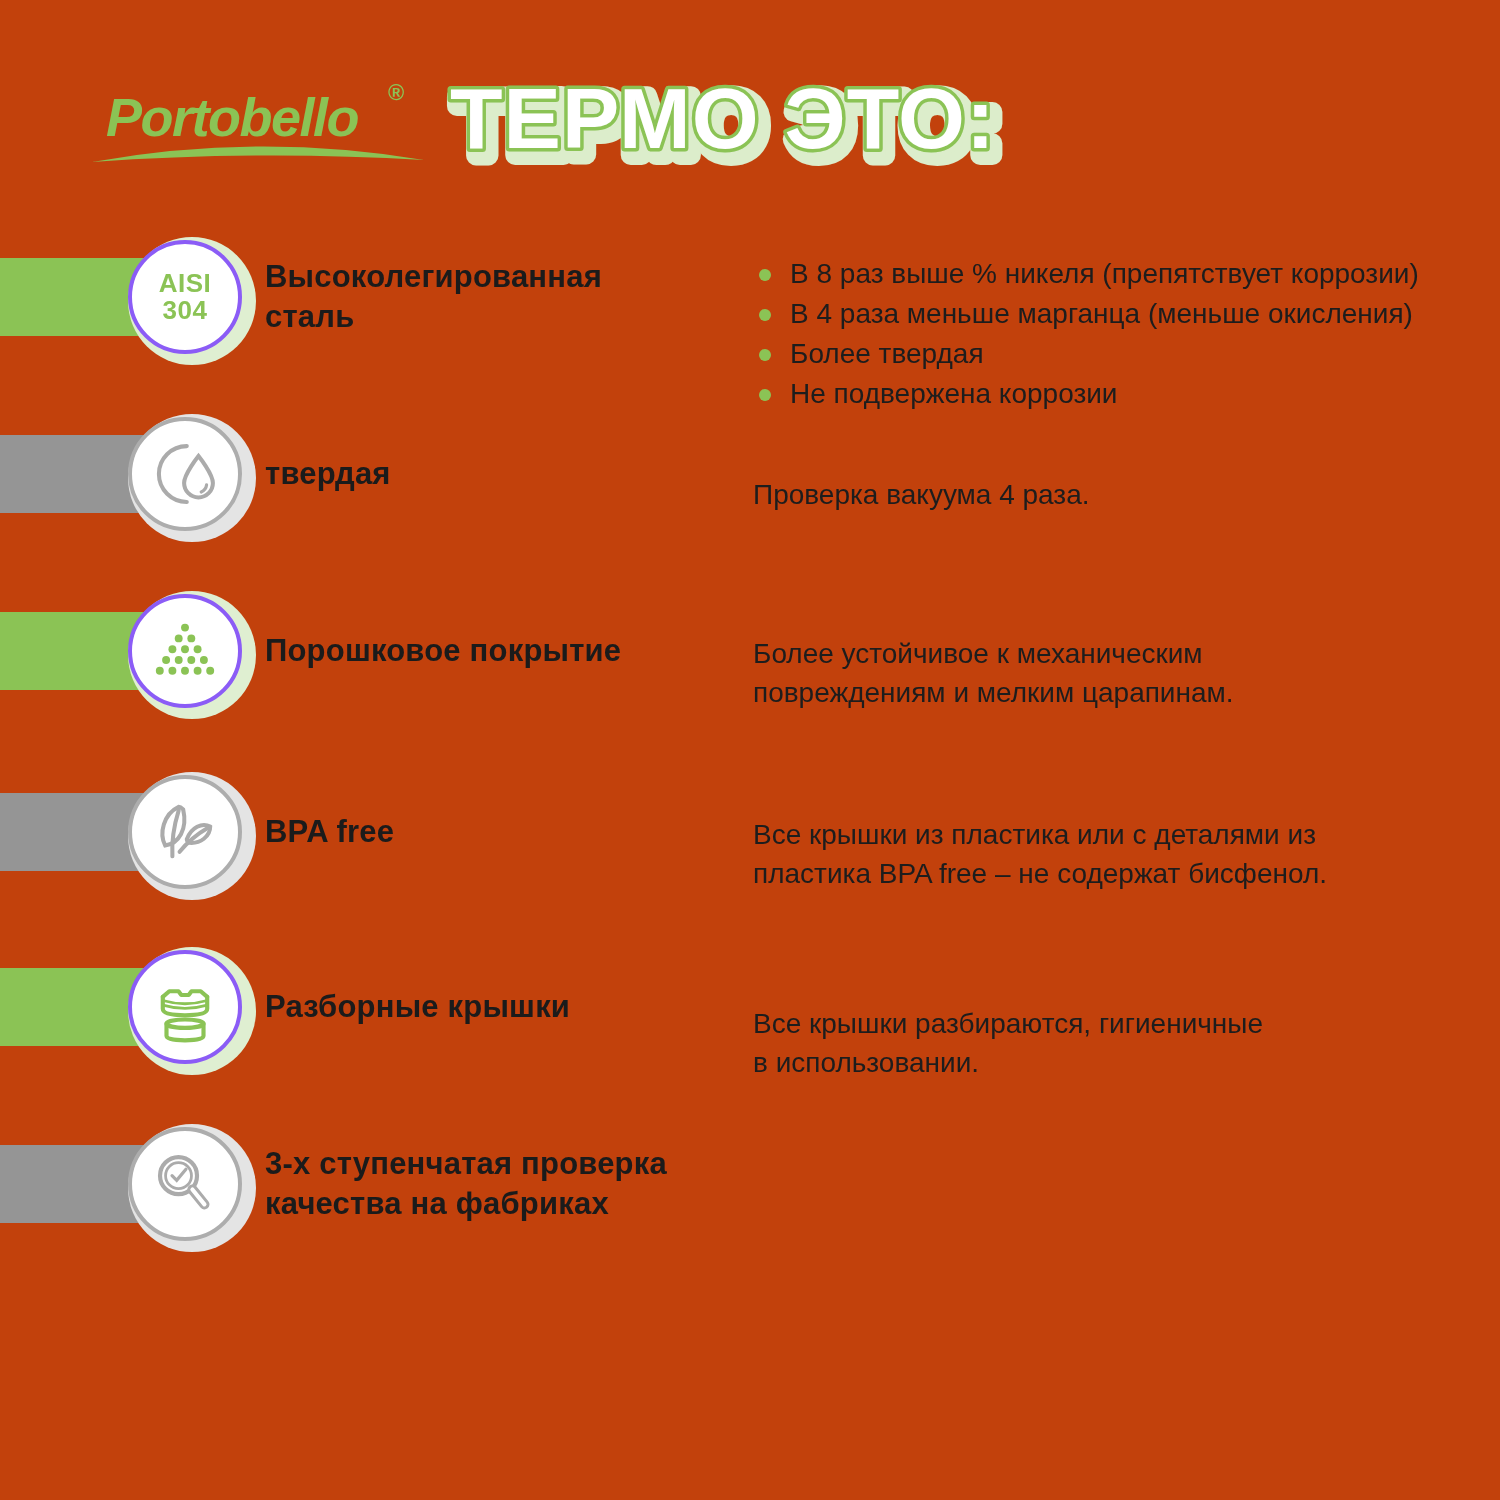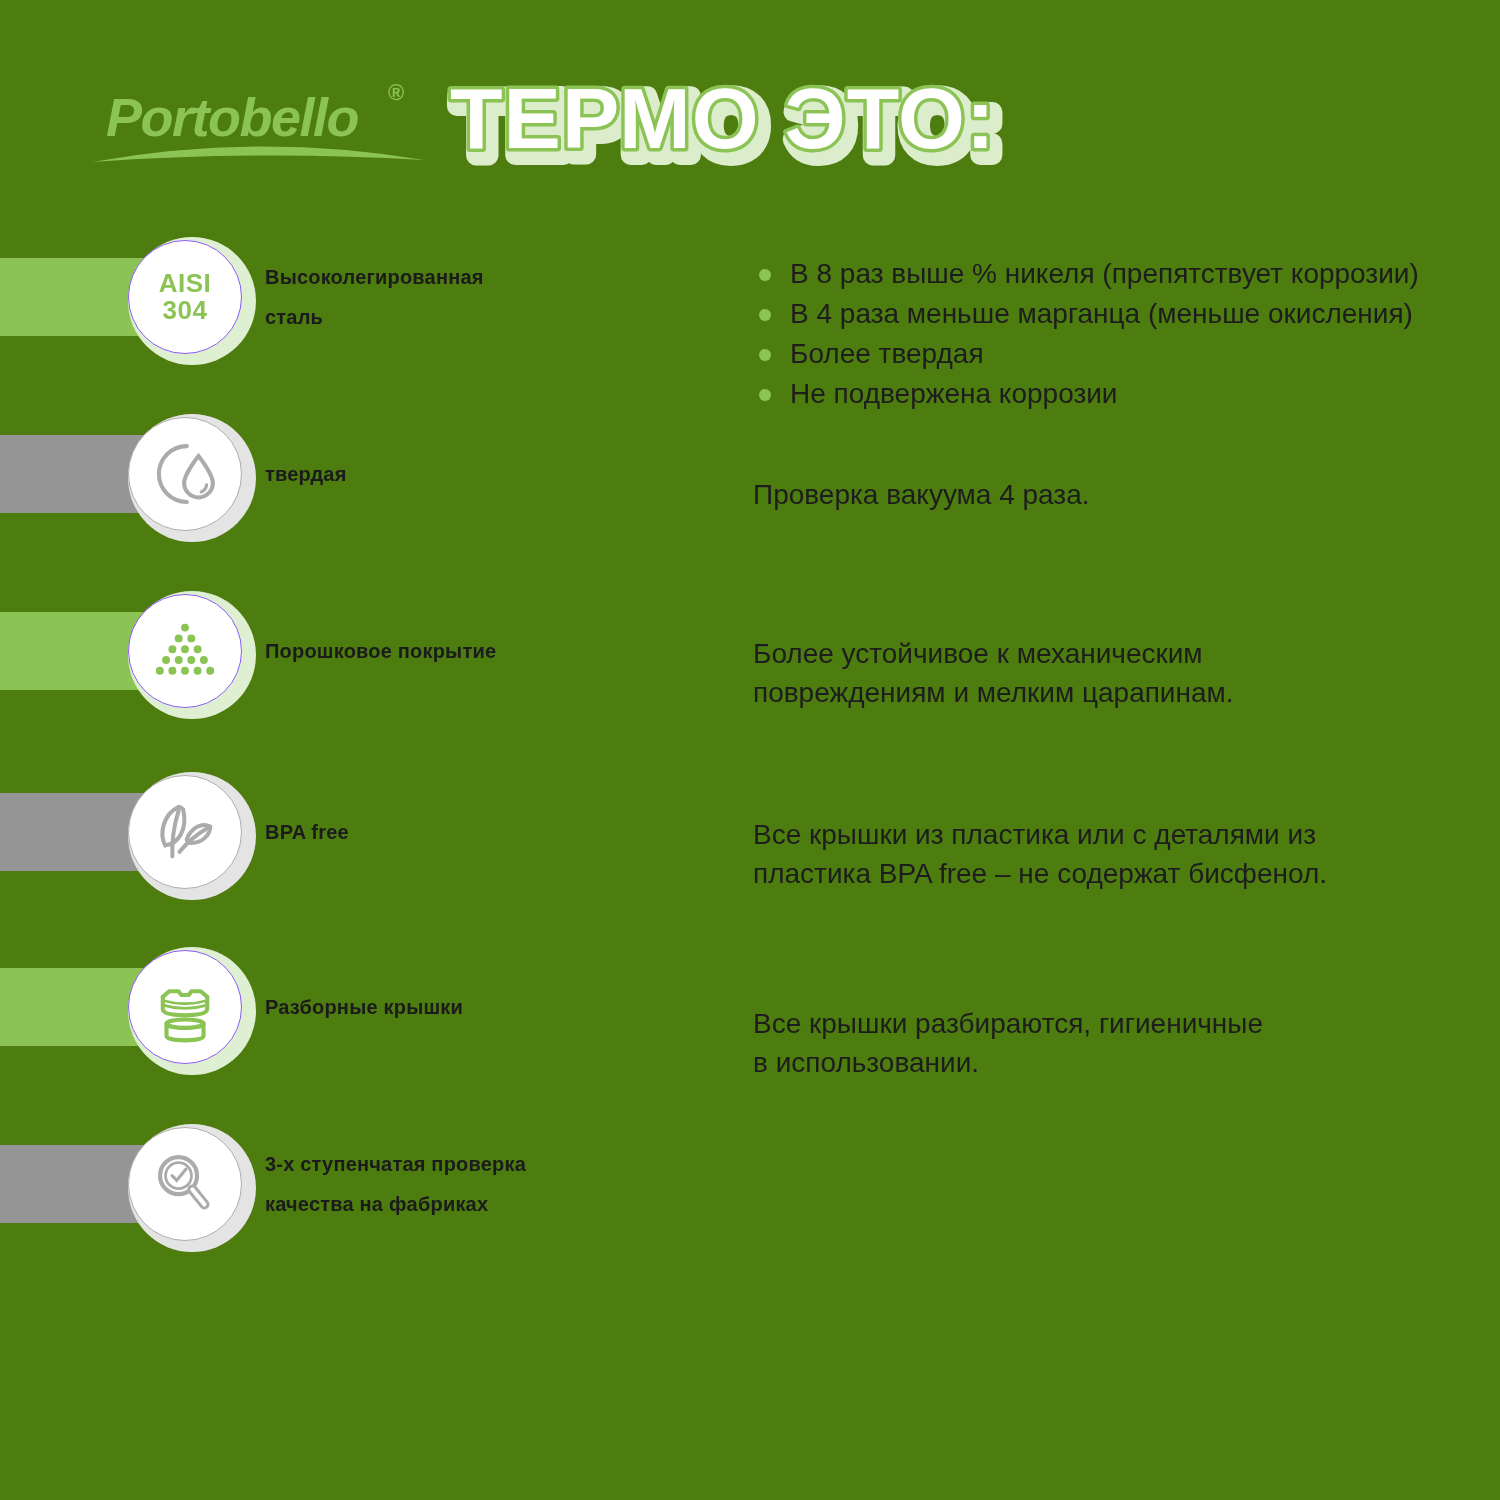--- a/index.html
+++ b/index.html
@@ -1,40 +1,40 @@
 <!DOCTYPE html>
 <html><head>
 <meta charset="utf-8">
 <style>
   html,body{margin:0;padding:0;background:#fff;}
   .page{
-    position:relative;width:1500px;height:1500px;background:#4d7c0f;overflow:hidden;
+    position:relative;width:1500px;height:1500px;background:#c2410c;overflow:hidden;
     font-family:"Liberation Sans","DejaVu Sans",sans-serif;color:#1d1d1d;
   }
   
   .logo{position:absolute;left:88px;top:60px;}
   .big-title{position:absolute;left:440px;top:48px;}
   
   .row{position:absolute;left:0;width:1500px;height:0;}
   .bar{position:absolute;left:0;top:0;width:206px;height:78px;}
   .bar.green{background:#8BC355;}
   .bar.gray{background:#959595;}
   .halo{position:absolute;left:128px;top:-21px;width:128px;height:128px;border-radius:50%;}
   .halo.green{background:#DFEFD1;}
   .halo.gray{background:#E4E4E4;}
   .badge{
     position:absolute;left:128px;top:-18px;width:114px;height:114px;border-radius:50%;
-    background:#fff;box-sizing:border-box;border:1px solid #8b5cf6;
+    background:#fff;box-sizing:border-box;border:4px solid #8b5cf6;
     display:flex;align-items:center;justify-content:center;
   }
   .badge.gray{border-color:#ADADAD;}
   .aisi{font-weight:bold;font-size:26px;line-height:27px;color:#8BC355;text-align:center;letter-spacing:.5px;}
   .row-title{
     position:absolute;left:265px;top:39px;transform:translateY(-50%);
-    font-weight:bold;font-size:20px;line-height:40px;letter-spacing:.2px;color:#1b1b1b;white-space:nowrap;
+    font-weight:bold;font-size:31px;line-height:40px;letter-spacing:.2px;color:#1b1b1b;white-space:nowrap;
   }
   .row-right{position:absolute;left:753px;width:730px;font-size:28px;line-height:39px;color:#1d1d1d;}
   .row-right span{display:block;}
   .bullets{list-style:none;margin:0;padding:0;}
   .bullets li{position:relative;padding-left:37px;line-height:40px;white-space:nowrap;}
   .bullets li::before{
     content:"";position:absolute;left:6px;top:15px;width:12px;height:12px;border-radius:50%;background:#8BC355;
   }
   svg{display:block;}
 </style>

